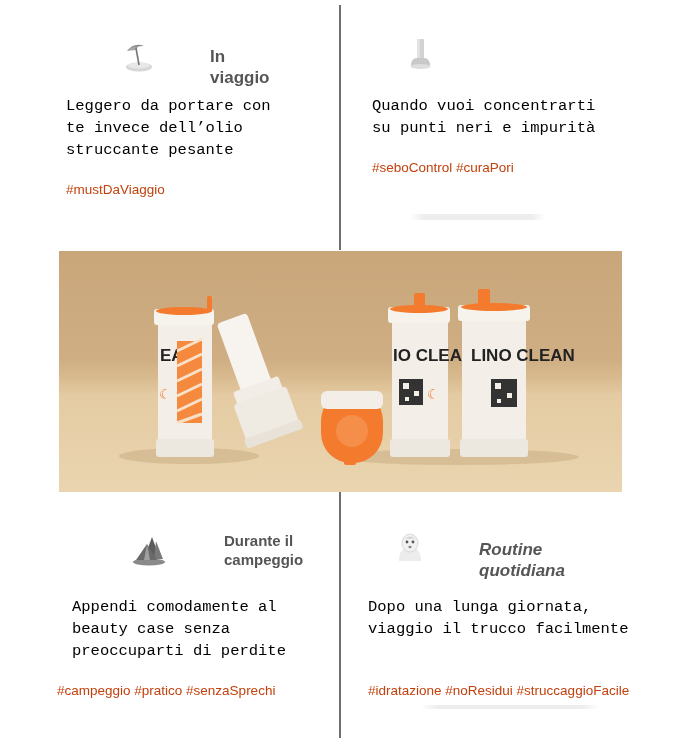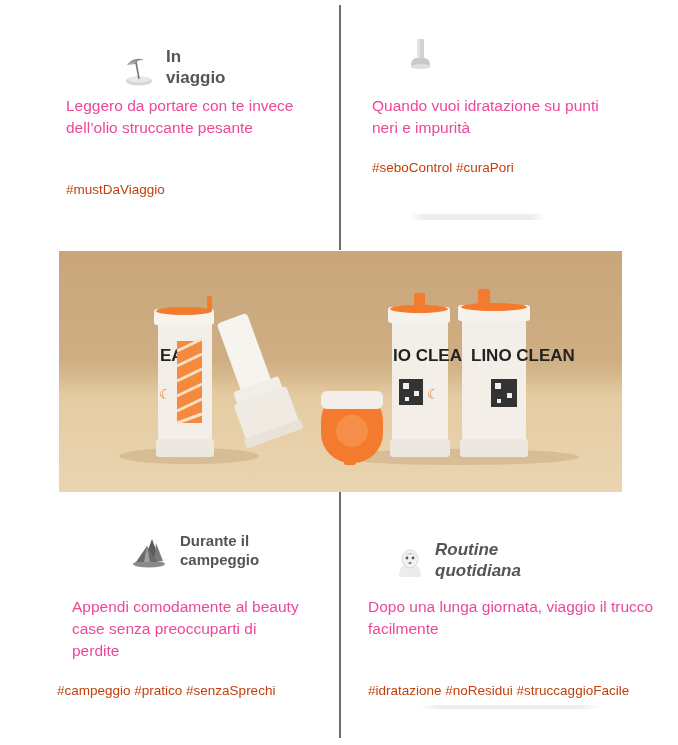--- a/index.html
+++ b/index.html
@@ -3,24 +3,24 @@
 <meta charset="utf-8">
 <style>
   html, body { margin: 0; padding: 0; background: #ffffff; }
   body { width: 678px; height: 745px; position: relative; overflow: hidden;
          font-family: "Liberation Sans", "DejaVu Sans", sans-serif; color: #111; }
   .divider-v { position: absolute; left: 339px; width: 2px; background: #6e6e6e; }
   .divider-top { top: 5px; height: 245px; }
   .divider-bottom { top: 492px; height: 246px; }
 
   .card { position: absolute; }
-  .card-head { position: absolute; display: flex; align-items: flex-end; }
+  .card-head { position: absolute; display: flex; align-items: flex-start; gap: 44px; }
   .card-icon { width: 34px; height: 34px; flex: 0 0 34px; margin-right: 10px; margin-top: -2px; }
   .card-title { font-weight: bold; color: #555; font-size: 17px; line-height: 21px; }
-  .card-desc { position: absolute; font-size: 15.5px; line-height: 22px; color: #ec4899; }
+  .card-desc { position: absolute; font-size: 15.5px; line-height: 22px; color: #000000; font-family: Liberation Mono, monospace; }
   .card-tags { position: absolute; font-size: 13.5px; line-height: 19px; color: #c2410c; }
 
   .faint { position: absolute; height: 6px; background: linear-gradient(90deg, transparent, #e6e6e6 10%, #e6e6e6 90%, transparent); opacity: .7; }
 
   .photo { position: absolute; left: 59px; top: 251px; width: 563px; height: 241px; overflow: hidden;
            background: linear-gradient(180deg, #c9a67a 0%, #cfae84 45%, #d8b98d 52%, #e4cba3 60%, #ead5b0 100%); }
   .photo svg { position: absolute; left: 0; top: 0; }
 </style>
 </head>
 <body>
@@ -51,21 +51,21 @@
   <div class="card-head" style="left:405px; top:40px;">
     <span class="card-icon" style="width:32px; flex-basis:32px;">
       <svg width="32" height="34" viewBox="0 0 32 34">
         <rect x="12" y="1" width="7" height="20" rx="1" fill="#d2d2d2"></rect>
         <rect x="12" y="1" width="3" height="20" fill="#e2e2e2"></rect>
         <path d="M6 28 Q6 20 12 20 L19 20 Q25 20 25 28 Q15 31 6 28Z" fill="#c9c9c9"></path>
         <ellipse cx="15.5" cy="28.5" rx="10" ry="2.4" fill="#dedede"></ellipse>
       </svg>
     </span>
   </div>
-  <div class="card-desc" style="left:372px; top:95px; width:240px;">Quando vuoi idratazione su punti neri e impurità</div>
+  <div class="card-desc" style="left:372px; top:95px; width:240px;">Quando vuoi concentrarti su punti neri e impurità</div>
   <div class="card-tags" style="left:372px; top:158px; width:260px;">#seboControl #curaPori</div>
   <div class="faint" style="left:410px; top:214px; width:135px;"></div>
 </section>
 
 <div class="photo">
   <svg width="563" height="241" viewBox="0 0 563 241">
 
     <ellipse cx="130" cy="205" rx="70" ry="8" fill="#c9ad84" opacity=".55"></ellipse>
     <ellipse cx="400" cy="206" rx="120" ry="8" fill="#c9ad84" opacity=".55"></ellipse>
 

